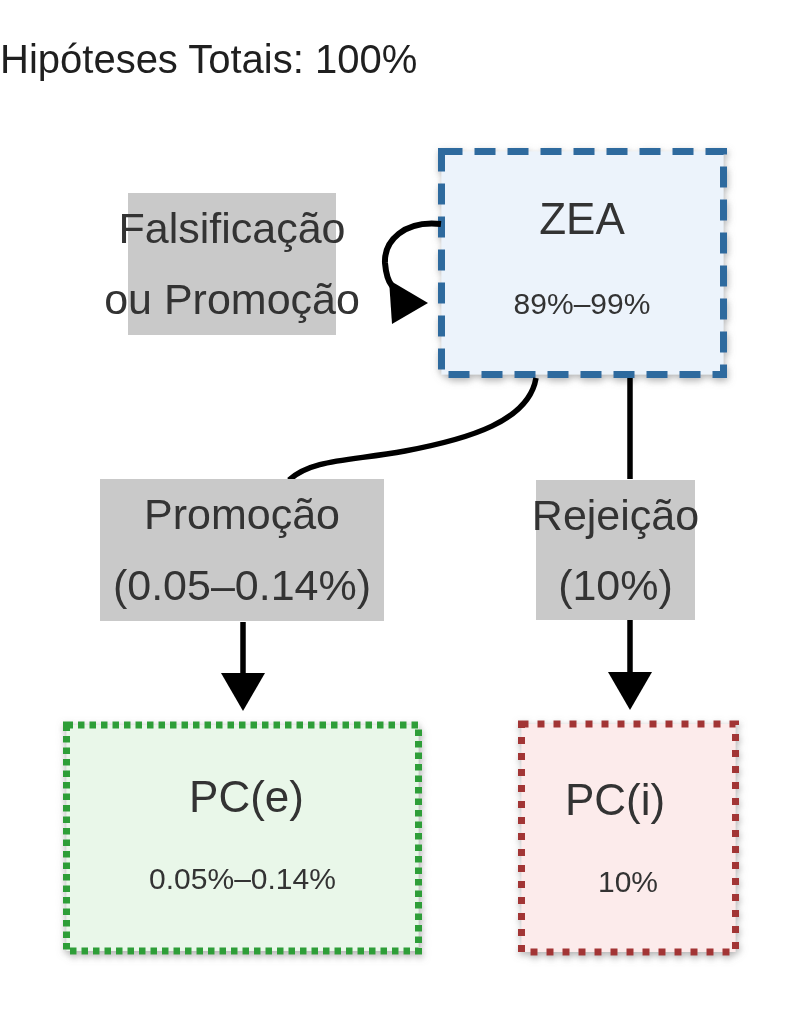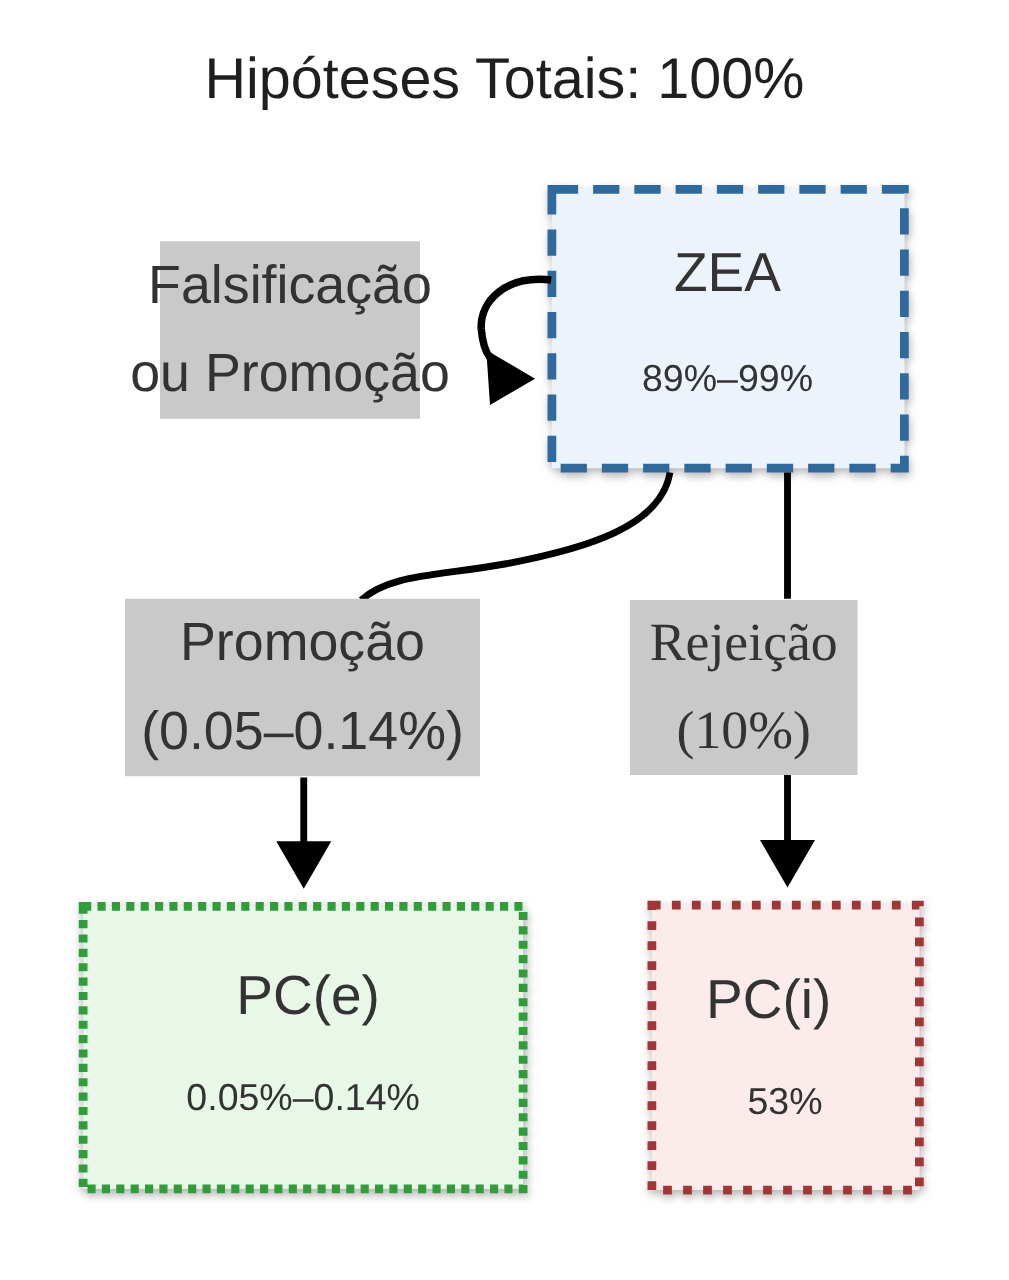--- a/index.html
+++ b/index.html
@@ -8,22 +8,22 @@
     width:807px;height:1024px;
     background:var(--background,#fff);
     font-family:"Liberation Sans", sans-serif;
     overflow:hidden;
   }
   #edges-svg{position:absolute;left:0;top:0;width:807px;height:1024px;}
 
   .abs{position:absolute;}
   .title{
     left:0;top:36px;width:807px;
-    text-align:center;
-    font-size:46px;line-height:1.15;
+    text-align:left;
+    font-size:40px;line-height:1.15;
     color:var(--title-color,#1f1f1f);
   }
   .node-text{
     text-align:center;
     color:var(--text-color,#333);
   }
   .node-label{font-size:44px;line-height:1.18;}
   .node-value{font-size:30px;line-height:1.15;}
 
   .edge-label{
@@ -95,24 +95,24 @@
   <div class="abs edge-label" style="left:128px;top:193px;width:208px;height:142px;">
     <span>Falsificação</span>
     <span>ou Promoção</span>
   </div>
 
   <div class="abs edge-label" style="left:100px;top:479px;width:284px;height:142px;">
     <span>Promoção</span>
     <span>(0.05–0.14%)</span>
   </div>
 
-  <div class="abs edge-label" style="left:504px;top:480px;width:182px;height:140px;font-family:Liberation Serif, serif;">
+  <div class="abs edge-label" style="left:536px;top:480px;width:159px;height:140px;">
     <span style="line-height:70px;">Rejeição</span>
     <span style="line-height:70px;">(10%)</span>
   </div>
 
   <div class="abs node-text node-label" style="left:70px;top:771px;width:353px;">PC(e)</div>
   <div class="abs node-text node-value" style="left:66px;top:862px;width:353px;">0.05%–0.14%</div>
 
   <div class="abs node-text node-label" style="left:508px;top:774px;width:214px;">PC(i)</div>
-  <div class="abs node-text node-value" style="left:521px;top:865px;width:214px;">53%</div>
+  <div class="abs node-text node-value" style="left:521px;top:865px;width:214px;">10%</div>
 
 </div>
 
 </body></html>

